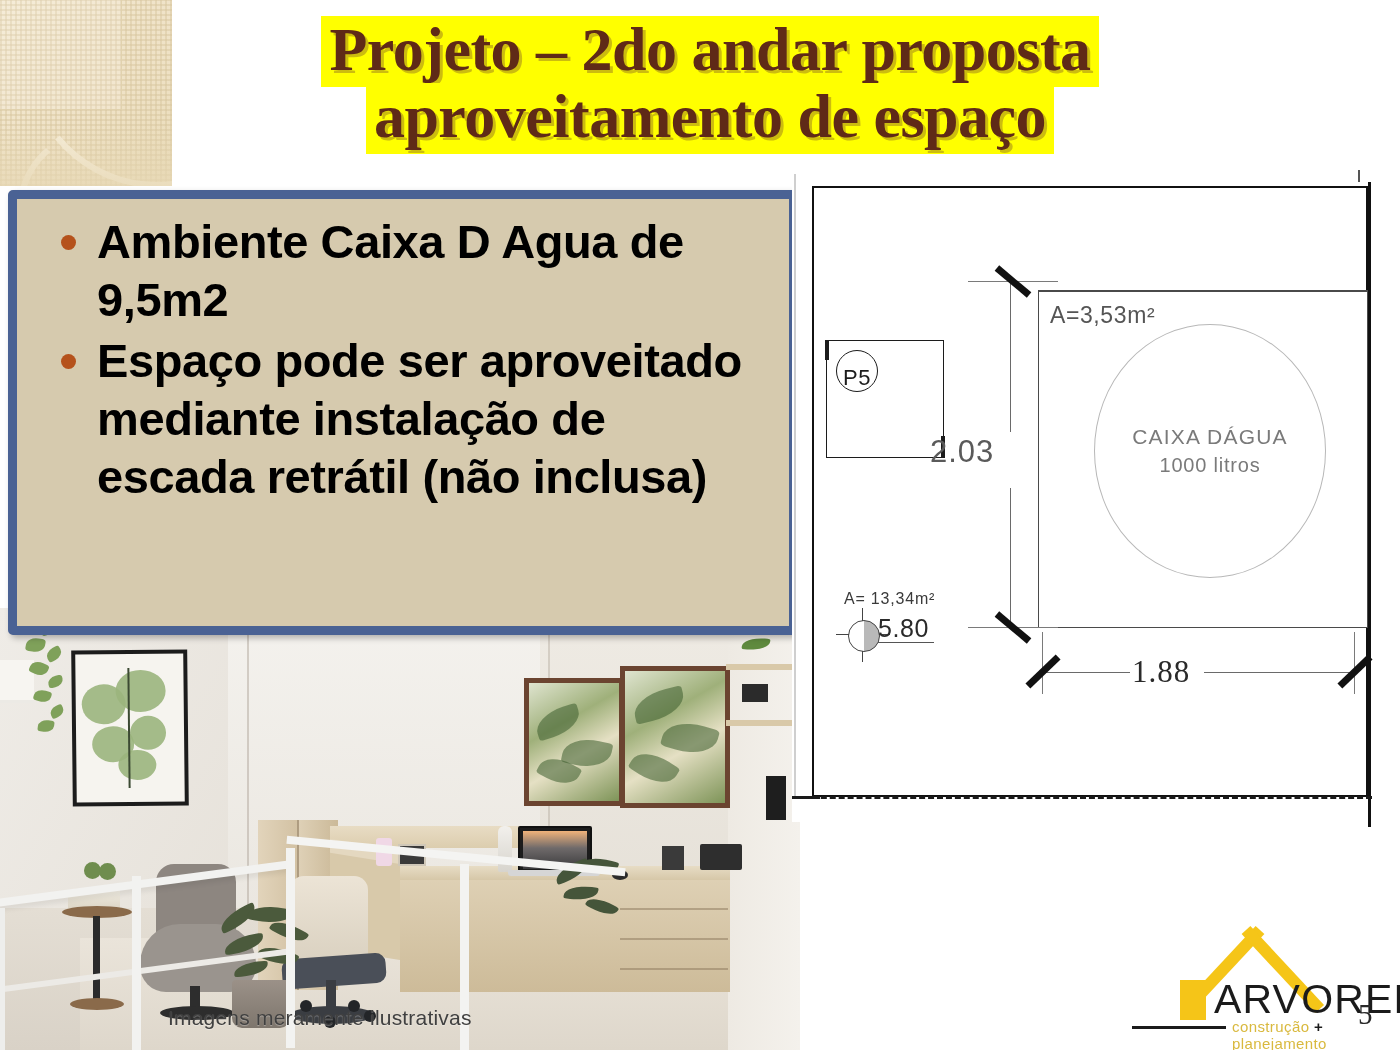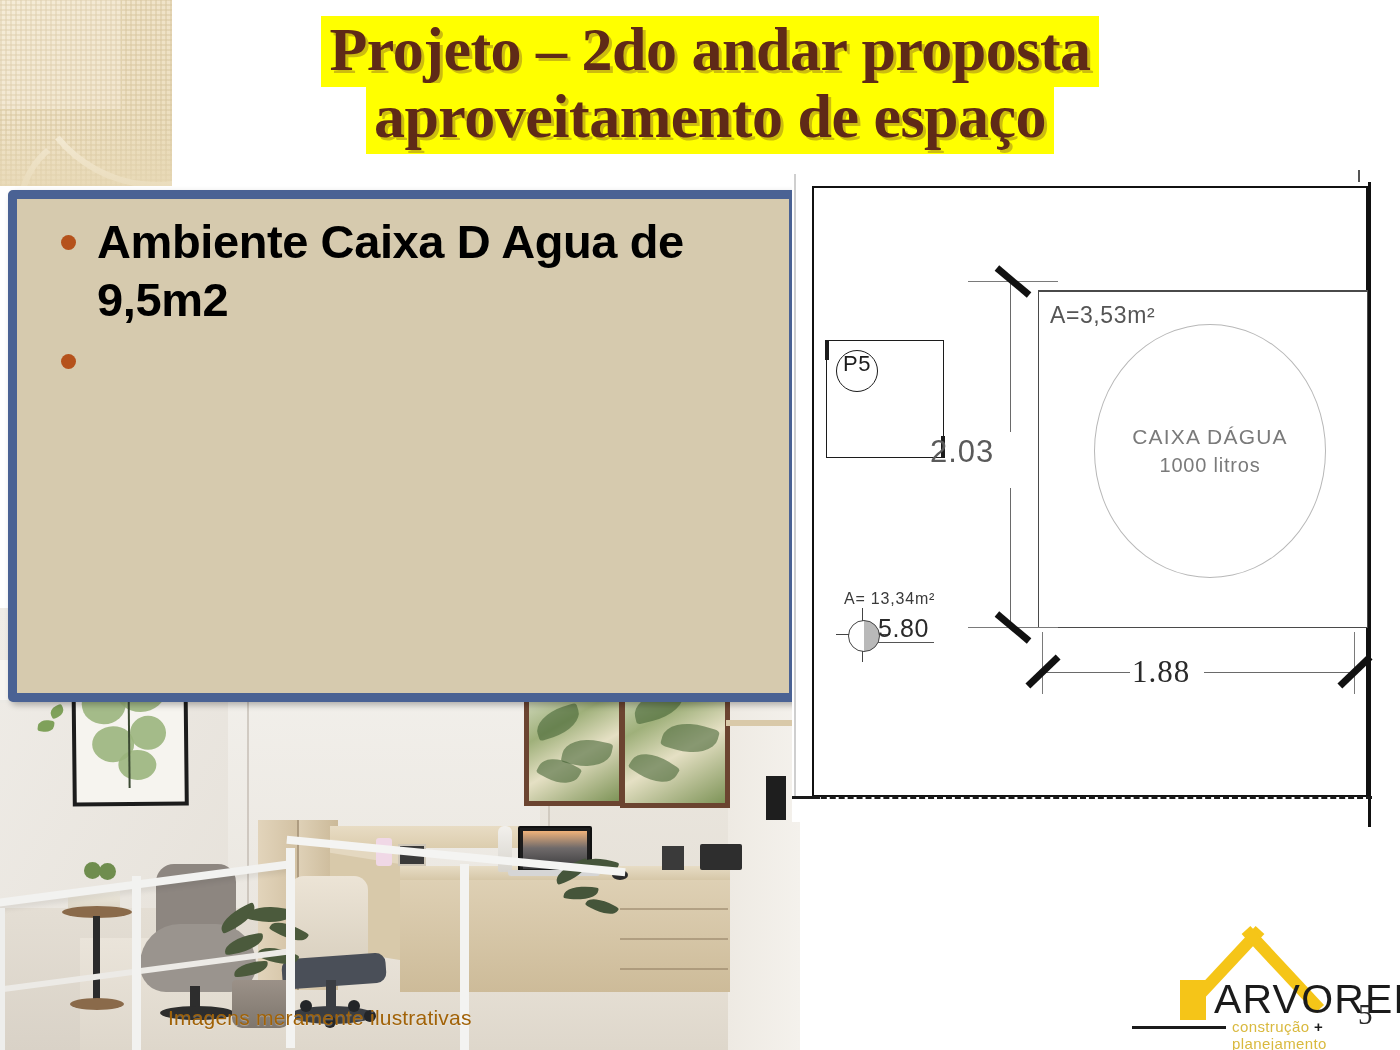--- a/index.html
+++ b/index.html
@@ -163,29 +163,29 @@
   #photo .potPlant{left:214px;top:298px;width:96px;height:110px;}
   #photo .potPlant .lv{position:absolute;background:#4b5a3c;border-radius:80% 10% 80% 10%;}
   #photo .pot{left:232px;top:372px;width:58px;height:48px;background:linear-gradient(180deg,#9b9188,#7e766d);border-radius:4px 4px 10px 10px;}
   #photo .plantR{left:552px;top:250px;width:72px;height:92px;}
   #photo .plantR .lv{position:absolute;background:#45553a;border-radius:80% 10% 80% 10%;}
 
   #photo .divWhite{left:728px;top:0px;width:72px;height:442px;background:linear-gradient(90deg,#eeeae3,#f4f1ec);}
 
   #photo-caption{
     position:absolute;left:168px;top:1006px;
-    color:#a16207;font-size:21px;font-weight:500;
+    color:#404040;font-size:21px;font-weight:500;
     text-shadow:0 1px 1px rgba(255,255,255,.35);
     letter-spacing:.2px;
     font-family:"Liberation Sans", sans-serif;
   }
 
   
   #bullet-box{
-    position:absolute;left:8px;top:190px;width:790px;height:512px;
+    position:absolute;left:8px;top:190px;width:790px;height:445px;
     background:#D6CAAE;
     border:9px solid #4A6294;
     border-radius:5px;
     box-sizing:border-box;
     box-shadow:3px 3px 6px rgba(0,0,0,.28);
     padding:14px 20px 12px 18px;
   }
   #bullet-box ul{list-style:none;margin:0;padding:0;}
   #bullet-box li{
     position:relative;padding-left:62px;
@@ -228,21 +228,21 @@
   
   #plan .p5box{
     position:absolute;left:34px;top:178px;width:118px;height:118px;
     border:1.6px solid #1c1c1c;box-sizing:border-box;background:#fff;
   }
   #plan .p5box .nubL{position:absolute;left:-2px;top:-1px;width:4px;height:20px;background:#1c1c1c;}
   #plan .p5box .nubR{position:absolute;right:-2px;bottom:-1px;width:4px;height:22px;background:#1c1c1c;}
   #plan .p5circ{
     position:absolute;left:44px;top:188px;width:40px;height:40px;
     border:1.6px solid #1c1c1c;border-radius:50%;
-    display:flex;align-items:flex-start;justify-content:center;
+    display:flex;align-items:flex-end;justify-content:center;
     color:#1c1c1c;font-size:22px;letter-spacing:0.5px;
     font-family:"Liberation Sans", sans-serif;
   }
 
   
   #plan .tankroom{
     position:absolute;left:246px;top:128px;width:330px;height:338px;
     border:1.6px solid #4a4a4a;box-sizing:border-box;background:#fff;
   }
   #plan .tankroom-top{position:absolute;left:246px;top:128px;width:330px;height:1.6px;background:#4a4a4a;}
@@ -501,20 +501,21 @@
 <div id="photo-caption">Imagens meramente ilustrativas</div>
 
 <div id="bullet-box">
   <ul>
     <li>
       <span class="dot"></span>
       <span>Ambiente Caixa D Agua de 9,5m2</span>
     </li>
     <li>
       <span class="dot"></span>
+      <span>Espaço pode ser aproveitado mediante instalação de escada retrátil (não inclusa)</span>
     </li>
   </ul>
 </div>
 
 <div id="plan">
   <div class="vline-thin"></div>
   <div class="frame-outer"></div>
   <div class="frame-right"></div>
   <div class="tick-tr"></div>
   <div class="tick-mr"></div>

